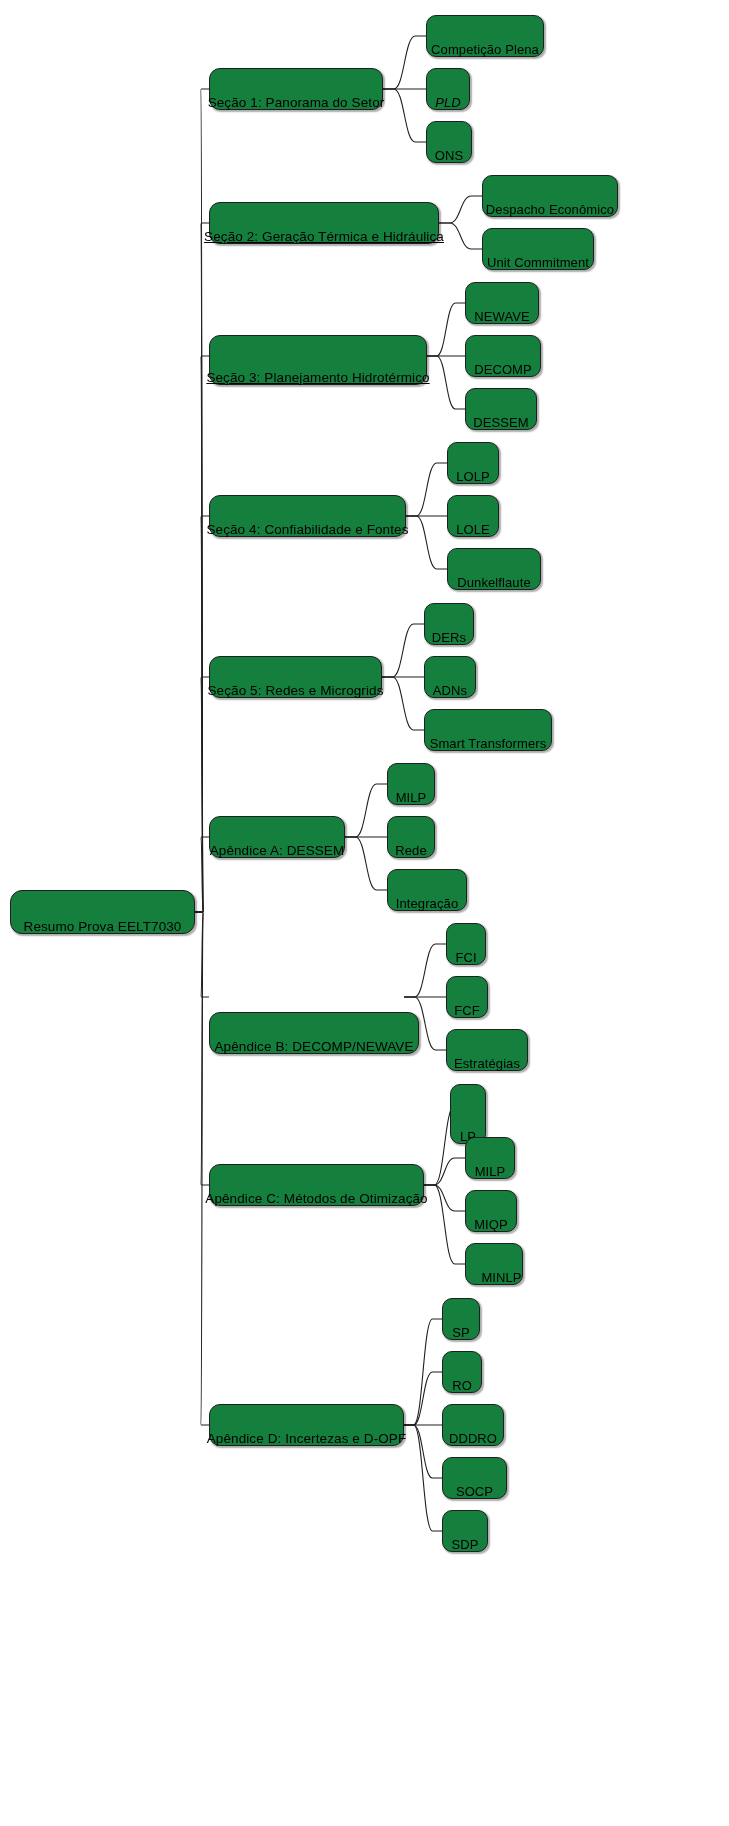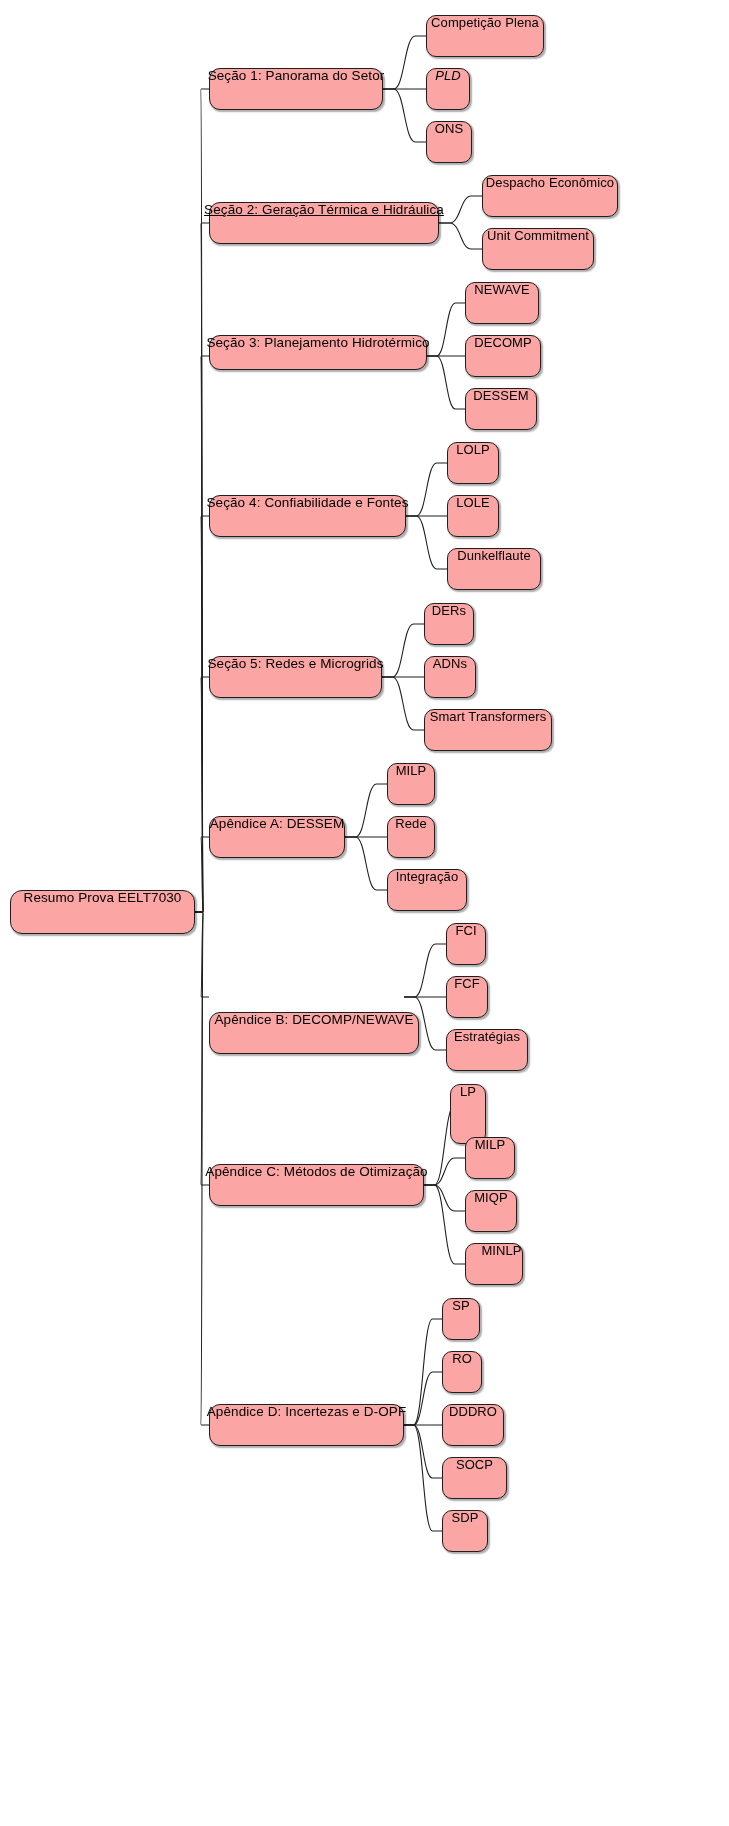--- a/index.html
+++ b/index.html
@@ -23,25 +23,25 @@
     position: absolute;
     left: 0;
     top: 0;
     width: 729px;
     height: 1826px;
     pointer-events: none;
   }
   .node {
     position: absolute;
     box-sizing: border-box;
-    background: #fca5a5;
+    background: #15803d;
     border: 1.2px solid #1f1f1f;
     border-radius: 11px;
     display: flex;
-    align-items: flex-start;
+    align-items: flex-end;
     justify-content: center;
     color: #000000;
     white-space: nowrap;
     box-shadow: 1.5px 1.5px 1.5px rgba(0,0,0,0.32);
     z-index: 2;
   }
   .node-label {
     display: block;
     line-height: 1;
     letter-spacing: 0.1px;
@@ -120,21 +120,21 @@
       </div>
       <div class="node lvl1" style="left: 209px; top: 202px; width: 230px; height: 42px; text-decoration: underline;">
         <span class="node-label">Seção 2: Geração Térmica e Hidráulica</span>
       </div>
       <div class="node lvl2" style="left: 482px; top: 175px; width: 136px; height: 42px;">
         <span class="node-label">Despacho Econômico</span>
       </div>
       <div class="node lvl2" style="left: 482px; top: 228px; width: 112px; height: 42px;">
         <span class="node-label">Unit Commitment</span>
       </div>
-      <div class="node lvl1" style="left: 209px; top: 335px; width: 218px; height: 35px;">
+      <div class="node lvl1" style="left: 209px; top: 335px; width: 218px; height: 50px; text-decoration: underline;">
         <span class="node-label">Seção 3: Planejamento Hidrotérmico</span>
       </div>
       <div class="node lvl2" style="left: 465px; top: 282px; width: 74px; height: 42px;">
         <span class="node-label">NEWAVE</span>
       </div>
       <div class="node lvl2" style="left: 465px; top: 335px; width: 76px; height: 42px;">
         <span class="node-label">DECOMP</span>
       </div>
       <div class="node lvl2" style="left: 465px; top: 388px; width: 72px; height: 42px;">
         <span class="node-label">DESSEM</span>

